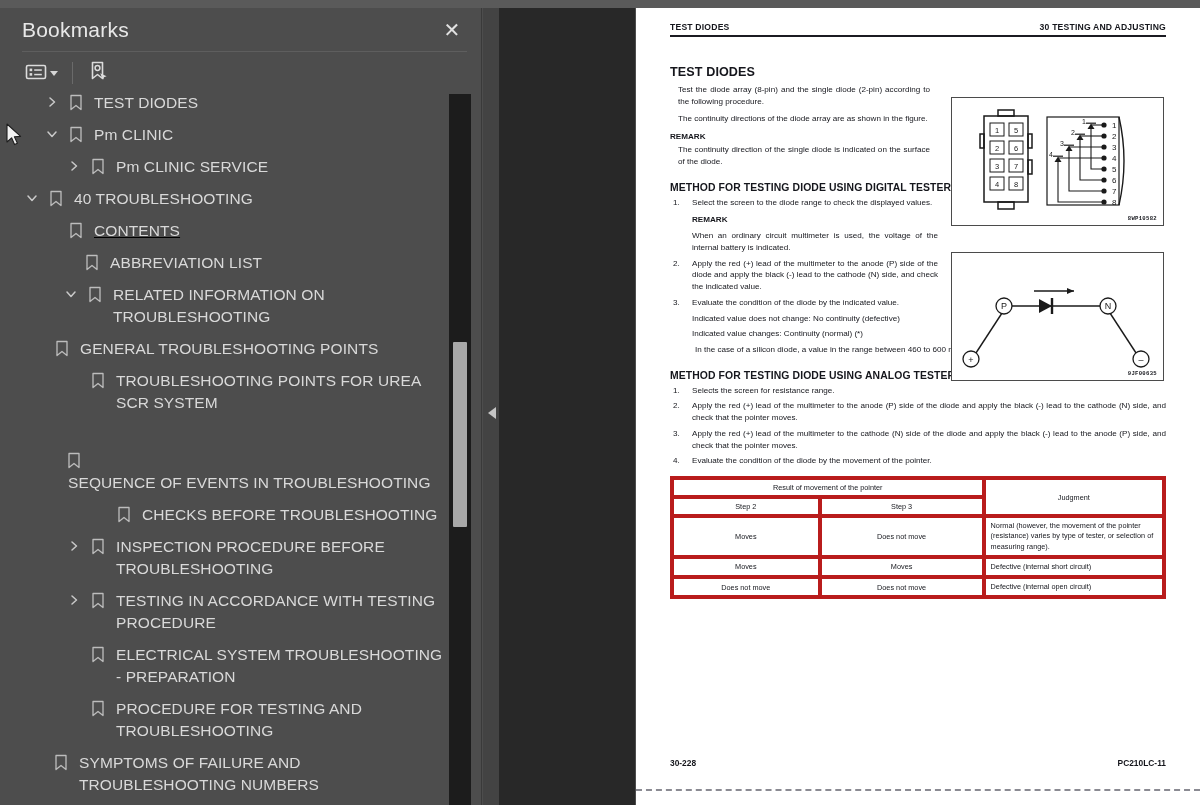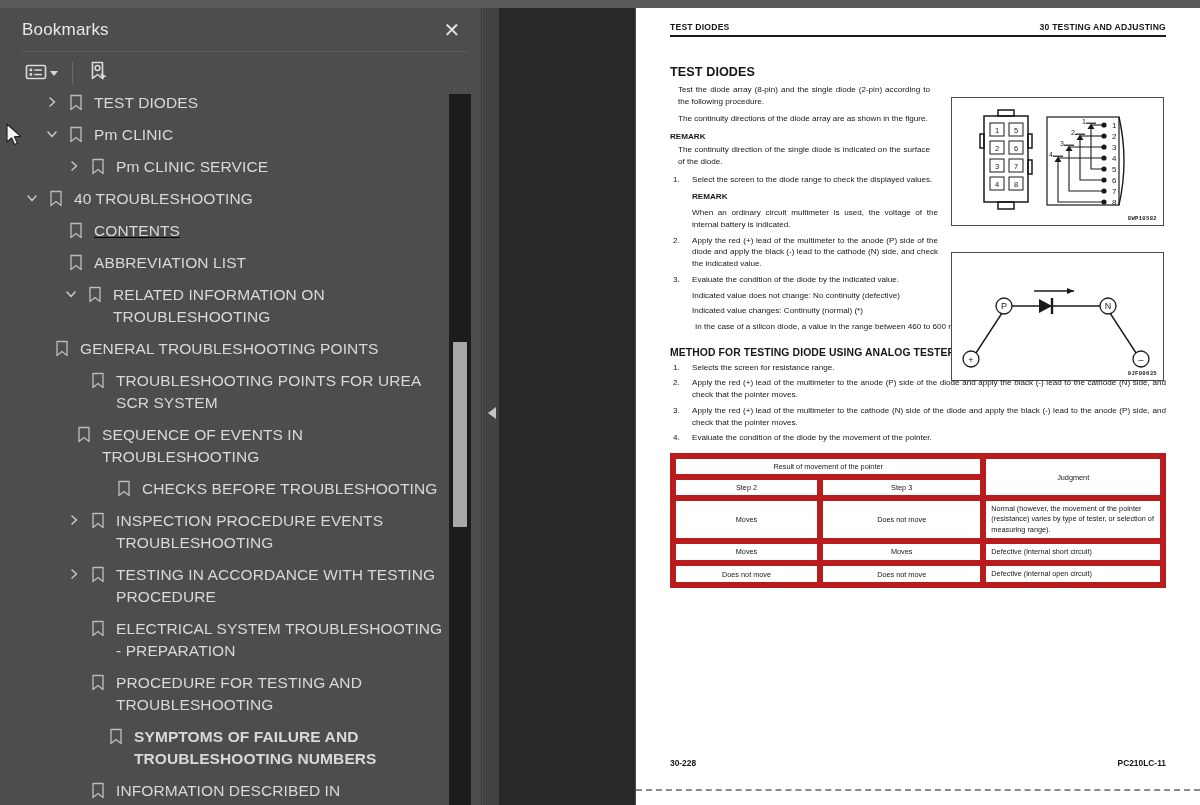--- a/index.html
+++ b/index.html
@@ -24,21 +24,21 @@
     position: absolute; top: 8px; left: 0; width: 482px; height: 797px;
     background: #4d4d4d;
     border-right: 1px solid #3a3a3a;
   }
   .bm-header {
     position: relative; height: 44px;
     display: flex; align-items: center;
     padding: 0 14px 0 22px;
   }
   .bm-title {
-    font-size: 17px; color: #e8e8e8; font-weight: 400;
+    font-size: 21px; color: #e8e8e8; font-weight: 400;
     letter-spacing: .2px; flex: 1;
   }
   .bm-close {
     width: 30px; height: 30px; display: flex;
     align-items: center; justify-content: center;
     color: #e2e2e2; font-size: 20px; line-height: 1;
     cursor: pointer; background: none; border: none; padding: 0;
     font-family: "Liberation Sans", sans-serif;
   }
   .hdr-rule {
@@ -184,21 +184,21 @@
     font-size: 5.6px; font-weight: bold; letter-spacing: .3px;
     font-family: "Liberation Mono", monospace; color: #16171d;
   }
 
   
   table.res {
     border-collapse: collapse; width: 100%; margin-top: 9px;
     font-size: 7.3px; color: #16171d;
   }
   table.res th, table.res td {
-    border: 6px solid #b91c1c; padding: 3px 5px; font-weight: normal;
+    border: 4px solid #b91c1c; padding: 3px 5px; font-weight: normal;
     vertical-align: middle;
   }
   table.res th { text-align: center; }
   td.ctr { text-align: center; }
   td.jl { text-align: left; line-height: 1.4; }
 
   
   .pg-footer {
     position: absolute; bottom: 37px; left: 34px; right: 34px;
     display: flex; justify-content: space-between;
@@ -310,21 +310,21 @@
           </div>
           <div class="tree-row" style="padding-left: 40px; text-decoration: underline;">
             <span class="twisty"></span>
             <span class="bk-ico">
               <svg width="14" height="17" viewBox="0 0 14 17">
                 <path d="M2 1.5 h10 v14 l-5 -4 l-5 4 z" fill="none" stroke="#bdbdbd" stroke-width="1.3" stroke-linejoin="round"></path>
               </svg>
             </span>
             <span class="tree-label">CONTENTS</span>
           </div>
-          <div class="tree-row" style="padding-left: 40px;">
+          <div class="tree-row" style="padding-left: 56px;">
             <span class="twisty"></span>
             <span class="bk-ico">
               <svg width="14" height="17" viewBox="0 0 14 17">
                 <path d="M2 1.5 h10 v14 l-5 -4 l-5 4 z" fill="none" stroke="#bdbdbd" stroke-width="1.3" stroke-linejoin="round"></path>
               </svg>
             </span>
             <span class="tree-label">ABBREVIATION LIST</span>
           </div>
           <div class="tree-row" style="padding-left: 59px;">
             <span class="twisty">
@@ -350,21 +350,21 @@
           </div>
           <div class="tree-row" style="padding-left: 62px;">
             <span class="twisty"></span>
             <span class="bk-ico">
               <svg width="14" height="17" viewBox="0 0 14 17">
                 <path d="M2 1.5 h10 v14 l-5 -4 l-5 4 z" fill="none" stroke="#bdbdbd" stroke-width="1.3" stroke-linejoin="round"></path>
               </svg>
             </span>
             <span class="tree-label">TROUBLESHOOTING POINTS FOR UREA SCR SYSTEM</span>
           </div>
-          <div class="tree-row" style="padding-left: 48px;">
+          <div class="tree-row" style="padding-left: 62px; flex-direction: column;">
             <span class="twisty"></span>
             <span class="bk-ico">
               <svg width="14" height="17" viewBox="0 0 14 17">
                 <path d="M2 1.5 h10 v14 l-5 -4 l-5 4 z" fill="none" stroke="#bdbdbd" stroke-width="1.3" stroke-linejoin="round"></path>
               </svg>
             </span>
             <span class="tree-label">SEQUENCE OF EVENTS IN TROUBLESHOOTING</span>
           </div>
           <div class="tree-row" style="padding-left: 88px;">
             <span class="twisty"></span>
@@ -379,21 +379,21 @@
             <span class="twisty">
               <svg width="12" height="12" viewBox="0 0 12 12">
                 <path d="M4 2 L8.5 6 L4 10" fill="none" stroke="#c9c9c9" stroke-width="1.5" stroke-linecap="round" stroke-linejoin="round"></path>
               </svg>
             </span>
             <span class="bk-ico">
               <svg width="14" height="17" viewBox="0 0 14 17">
                 <path d="M2 1.5 h10 v14 l-5 -4 l-5 4 z" fill="none" stroke="#bdbdbd" stroke-width="1.3" stroke-linejoin="round"></path>
               </svg>
             </span>
-            <span class="tree-label">INSPECTION PROCEDURE EVENTS TROUBLESHOOTING</span>
+            <span class="tree-label">INSPECTION PROCEDURE BEFORE TROUBLESHOOTING</span>
           </div>
           <div class="tree-row" style="padding-left: 62px;">
             <span class="twisty">
               <svg width="12" height="12" viewBox="0 0 12 12">
                 <path d="M4 2 L8.5 6 L4 10" fill="none" stroke="#c9c9c9" stroke-width="1.5" stroke-linecap="round" stroke-linejoin="round"></path>
               </svg>
             </span>
             <span class="bk-ico">
               <svg width="14" height="17" viewBox="0 0 14 17">
                 <path d="M2 1.5 h10 v14 l-5 -4 l-5 4 z" fill="none" stroke="#bdbdbd" stroke-width="1.3" stroke-linejoin="round"></path>
@@ -412,21 +412,21 @@
           </div>
           <div class="tree-row" style="padding-left: 62px;">
             <span class="twisty"></span>
             <span class="bk-ico">
               <svg width="14" height="17" viewBox="0 0 14 17">
                 <path d="M2 1.5 h10 v14 l-5 -4 l-5 4 z" fill="none" stroke="#bdbdbd" stroke-width="1.3" stroke-linejoin="round"></path>
               </svg>
             </span>
             <span class="tree-label">PROCEDURE FOR TESTING AND TROUBLESHOOTING</span>
           </div>
-          <div class="tree-row" style="padding-left: 80px; font-weight: bold;">
+          <div class="tree-row" style="padding-left: 25px;">
             <span class="twisty"></span>
             <span class="bk-ico">
               <svg width="14" height="17" viewBox="0 0 14 17">
                 <path d="M2 1.5 h10 v14 l-5 -4 l-5 4 z" fill="none" stroke="#bdbdbd" stroke-width="1.3" stroke-linejoin="round"></path>
               </svg>
             </span>
             <span class="tree-label">SYMPTOMS OF FAILURE AND TROUBLESHOOTING NUMBERS</span>
           </div>
           <div class="tree-row" style="padding-left: 62px;">
             <span class="twisty"></span>
@@ -555,20 +555,21 @@
           <g font-family="Liberation Sans, sans-serif" font-size="7" fill="#1a1a1a" text-anchor="end">
             <text x="134" y="26">1</text>
               <text x="123" y="37">2</text>
             <text x="112" y="48">3</text>
               <text x="101" y="59">4</text>
           </g>
         </svg>
         <span class="fig-code">8WP10582</span>
       </div>
 
+      <h2 class="sub">METHOD FOR TESTING DIODE USING DIGITAL TESTER</h2>
       <div class="body-col">
         <ol class="steps">
           <li>
             <span class="num">1.</span>
             <span>Select the screen to the diode range to check the displayed values.</span>
             <div class="sub-remark">REMARK</div>
             <div class="sub-line">When an ordinary circuit multimeter is used, the voltage of the internal battery is indicated.</div>
           </li>
           <li>
             <span class="num">2.</span>

